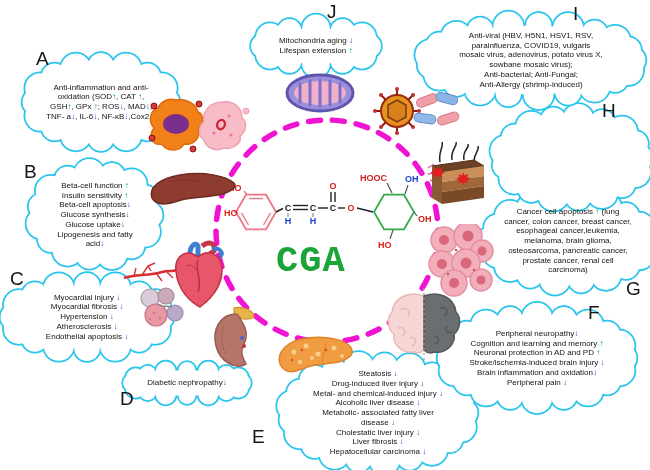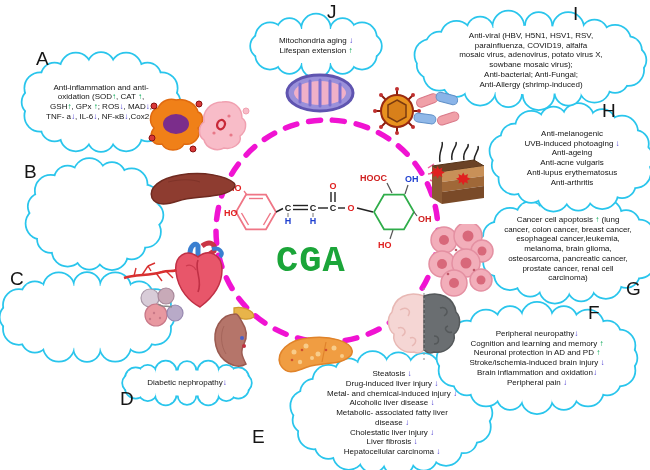--- a/index.html
+++ b/index.html
@@ -146,20 +146,27 @@
           <circle cx="20.446418859824135" cy="50.42364275376744" r="12.75" fill="#fff"></circle>
           <circle cx="29.706319557971618" cy="34.75385834293549" r="15" fill="#fff"></circle>
           <circle cx="46.62499999999997" cy="23.27645209389192" r="12.75" fill="#fff"></circle>
           <circle cx="68.27706663609592" cy="17.975971816058724" r="15" fill="#fff"></circle>
           <circle cx="90.91868044202836" cy="19.768918702824912" r="12.75" fill="#fff"></circle>
           <circle cx="110.6349006981475" cy="28.345275949057495" r="15" fill="#fff"></circle>
           <circle cx="124.0166138059324" cy="42.222113473123244" r="12.75" fill="#fff"></circle>
           <ellipse cx="74" cy="59" rx="54.75" ry="41.25" fill="#fff"></ellipse>
         </g>
       </svg>
+    <div class="cloud-text">Beta-cell function <span class="au">↑</span>
+Insulin sensitivity <span class="au">↑</span>
+Beta-cell apoptosis<span class="ad">↓</span>
+Glucose synthesis<span class="ad">↓</span>
+Glucose uptake<span class="ad">↓</span>
+Lipogenesis and fatty
+acid<span class="ad">↓</span></div>
     </div>
   <div class="cloud" style="left:8px;top:282px;width:158px;height:70px">
       <svg width="186" height="98" style="position: absolute; left: -14px; top: -14px; z-index: 0;">
         <g>
           <circle cx="166.75" cy="49" r="12.75" fill="#fff" stroke="#29c5ec" stroke-width="3.5"></circle>
           <circle cx="161.1361155227074" cy="60.95885726140906" r="15" fill="#fff" stroke="#29c5ec" stroke-width="3.5"></circle>
           <circle cx="145.14912511250787" cy="71.0970869120796" r="12.75" fill="#fff" stroke="#29c5ec" stroke-width="3.5"></circle>
           <circle cx="121.22290313692537" cy="77.87123539097772" r="15" fill="#fff" stroke="#29c5ec" stroke-width="3.5"></circle>
           <circle cx="93" cy="80.25" r="12.75" fill="#fff" stroke="#29c5ec" stroke-width="3.5"></circle>
           <circle cx="64.77709686307463" cy="77.87123539097772" r="15" fill="#fff" stroke="#29c5ec" stroke-width="3.5"></circle>
@@ -188,20 +195,25 @@
           <circle cx="24.8638844772926" cy="37.04114273859095" r="15" fill="#fff"></circle>
           <circle cx="40.85087488749211" cy="26.902913087920393" r="12.75" fill="#fff"></circle>
           <circle cx="64.77709686307459" cy="20.128764609022298" r="15" fill="#fff"></circle>
           <circle cx="92.99999999999999" cy="17.75" r="12.75" fill="#fff"></circle>
           <circle cx="121.2229031369254" cy="20.128764609022294" r="15" fill="#fff"></circle>
           <circle cx="145.14912511250787" cy="26.902913087920385" r="12.75" fill="#fff"></circle>
           <circle cx="161.13611552270737" cy="37.04114273859093" r="15" fill="#fff"></circle>
           <ellipse cx="93" cy="49" rx="73.75" ry="31.25" fill="#fff"></ellipse>
         </g>
       </svg>
+    <div class="cloud-text">Myocardial injury <span class="ad">↓</span>
+Myocardial fibrosis <span class="ad">↓</span>
+Hypertension <span class="ad">↓</span>
+Atherosclerosis <span class="ad">↓</span>
+Endothelial apoptosis <span class="ad">↓</span></div>
     </div>
   <div class="cloud" style="left:128px;top:368px;width:118px;height:30px">
       <svg width="146" height="58" style="position: absolute; left: -14px; top: -14px; z-index: 0;">
         <g>
           <circle cx="128.535" cy="29" r="8.415000000000001" fill="#fff" stroke="#29c5ec" stroke-width="3.5"></circle>
           <circle cx="124.3076498380143" cy="33.79310999037275" r="9.9" fill="#fff" stroke="#29c5ec" stroke-width="3.5"></circle>
           <circle cx="112.26917509319492" cy="37.856512434361505" r="8.415000000000001" fill="#fff" stroke="#29c5ec" stroke-width="3.5"></circle>
           <circle cx="94.25232441639525" cy="40.571591144703866" r="9.9" fill="#fff" stroke="#29c5ec" stroke-width="3.5"></circle>
           <circle cx="73" cy="41.525" r="8.415000000000001" fill="#fff" stroke="#29c5ec" stroke-width="3.5"></circle>
           <circle cx="51.747675583604746" cy="40.571591144703866" r="9.9" fill="#fff" stroke="#29c5ec" stroke-width="3.5"></circle>
@@ -232,21 +244,21 @@
           <circle cx="51.74767558360471" cy="17.428408855296134" r="9.9" fill="#fff"></circle>
           <circle cx="72.99999999999999" cy="16.475" r="8.415000000000001" fill="#fff"></circle>
           <circle cx="94.25232441639527" cy="17.428408855296134" r="9.9" fill="#fff"></circle>
           <circle cx="112.2691750931949" cy="20.143487565638488" r="8.415000000000001" fill="#fff"></circle>
           <circle cx="124.3076498380143" cy="24.206890009627244" r="9.9" fill="#fff"></circle>
           <ellipse cx="73" cy="29" rx="55.535" ry="12.525" fill="#fff"></ellipse>
         </g>
       </svg>
     <div class="cloud-text">Diabetic nephropathy<span class="ad">↓</span></div>
     </div>
-  <div class="cloud" style="left:300px;top:362px;width:184px;height:102px">
+  <div class="cloud" style="left:286px;top:362px;width:184px;height:102px">
       <svg width="212" height="130" style="position: absolute; left: -14px; top: -14px; z-index: 0;">
         <g>
           <circle cx="192.75" cy="65" r="12.75" fill="#fff" stroke="#29c5ec" stroke-width="3.5"></circle>
           <circle cx="188.8959409019477" cy="78.92718199091522" r="15" fill="#fff" stroke="#29c5ec" stroke-width="3.5"></circle>
           <circle cx="177.67621367191256" cy="91.61687274350614" r="12.75" fill="#fff" stroke="#29c5ec" stroke-width="3.5"></circle>
           <circle cx="160.08774031124514" cy="101.9415375466144" r="15" fill="#fff" stroke="#29c5ec" stroke-width="3.5"></circle>
           <circle cx="137.69333386378477" cy="108.98378462343865" r="12.75" fill="#fff" stroke="#29c5ec" stroke-width="3.5"></circle>
           <circle cx="112.48283561862232" cy="112.11787941681075" r="15" fill="#fff" stroke="#29c5ec" stroke-width="3.5"></circle>
           <circle cx="86.69630897928974" cy="111.06534385059118" r="12.75" fill="#fff" stroke="#29c5ec" stroke-width="3.5"></circle>
           <circle cx="62.62500000000002" cy="105.91970032881473" r="15" fill="#fff" stroke="#29c5ec" stroke-width="3.5"></circle>
@@ -349,21 +361,21 @@
           <ellipse cx="106" cy="58" rx="86.75" ry="40.25" fill="#fff"></ellipse>
         </g>
       </svg>
     <div class="cloud-text">Peripheral neuropathy<span class="ad">↓</span>
 Cognition and learning and memory <span class="au">↑</span>
 Neuronal protection in AD and PD <span class="au">↑</span>
 Stroke/ischemia-induced brain injury <span class="ad">↓</span>
 Brain inflammation and oxidation<span class="ad">↓</span>
 Peripheral pain <span class="ad">↓</span></div>
     </div>
-  <div class="cloud" style="left:487px;top:206px;width:162px;height:86px">
+  <div class="cloud" style="left:487px;top:198px;width:162px;height:86px">
       <svg width="190" height="114" style="position: absolute; left: -14px; top: -14px; z-index: 0;">
         <g>
           <circle cx="170.75" cy="57" r="12.75" fill="#fff" stroke="#29c5ec" stroke-width="3.5"></circle>
           <circle cx="166.18171602453256" cy="70.42429062553249" r="15" fill="#fff" stroke="#29c5ec" stroke-width="3.5"></circle>
           <circle cx="153.0278665662626" cy="82.22941368019667" r="12.75" fill="#fff" stroke="#29c5ec" stroke-width="3.5"></circle>
           <circle cx="132.875" cy="90.99149709853921" r="15" fill="#fff" stroke="#29c5ec" stroke-width="3.5"></circle>
           <circle cx="108.15384945826997" cy="95.65370430572916" r="12.75" fill="#fff" stroke="#29c5ec" stroke-width="3.5"></circle>
           <circle cx="81.84615054173003" cy="95.65370430572916" r="15" fill="#fff" stroke="#29c5ec" stroke-width="3.5"></circle>
           <circle cx="57.125000000000014" cy="90.99149709853921" r="12.75" fill="#fff" stroke="#29c5ec" stroke-width="3.5"></circle>
           <circle cx="36.972133433737426" cy="82.22941368019667" r="15" fill="#fff" stroke="#29c5ec" stroke-width="3.5"></circle>
@@ -445,26 +457,20 @@
           <circle cx="29.397789054318643" cy="36.33753760706378" r="12.75" fill="#fff"></circle>
           <circle cx="46.17150338530537" cy="25.6778238292506" r="15" fill="#fff"></circle>
           <circle cx="68.45933242261637" cy="19.24834350546685" r="12.75" fill="#fff"></circle>
           <circle cx="93.25118135363869" cy="17.917433580419896" r="15" fill="#fff"></circle>
           <circle cx="117.19877360386043" cy="21.864840814313794" r="12.75" fill="#fff"></circle>
           <circle cx="137.06785414169963" cy="30.557445986872608" r="15" fill="#fff"></circle>
           <circle cx="150.1749935421451" cy="42.821264602154244" r="12.75" fill="#fff"></circle>
           <ellipse cx="87" cy="57" rx="67.75" ry="39.25" fill="#fff"></ellipse>
         </g>
       </svg>
-    <div class="cloud-text">Anti-melanogenic
-UVB-induced photoaging <span class="ad">↓</span>
-Anti-ageing
-Anti-acne vulgaris
-Anti-lupus erythematosus
-Anti-arthritis</div>
     </div>
   <div class="cloud" style="left:424px;top:22px;width:214px;height:76px">
       <svg width="242" height="104" style="position: absolute; left: -14px; top: -14px; z-index: 0;">
         <g>
           <circle cx="222.75" cy="52" r="12.75" fill="#fff" stroke="#29c5ec" stroke-width="3.5"></circle>
           <circle cx="218.22953298873983" cy="62.09536472357347" r="15" fill="#fff" stroke="#29c5ec" stroke-width="3.5"></circle>
           <circle cx="205.0697952866525" cy="71.29371198867905" r="12.75" fill="#fff" stroke="#29c5ec" stroke-width="3.5"></circle>
           <circle cx="184.44008733912614" cy="78.77772827453002" r="15" fill="#fff" stroke="#29c5ec" stroke-width="3.5"></circle>
           <circle cx="158.17344922928072" cy="83.88242589106399" r="12.75" fill="#fff" stroke="#29c5ec" stroke-width="3.5"></circle>
           <circle cx="128.6037870224187" cy="86.15423005345542" r="15" fill="#fff" stroke="#29c5ec" stroke-width="3.5"></circle>
@@ -504,21 +510,21 @@
           <circle cx="98.35849496994499" cy="18.608719007772542" r="15" fill="#fff"></circle>
           <circle cx="128.6037870224186" cy="17.84576994654458" r="12.75" fill="#fff"></circle>
           <circle cx="158.17344922928064" cy="20.117574108935997" r="15" fill="#fff"></circle>
           <circle cx="184.44008733912614" cy="25.222271725469977" r="12.75" fill="#fff"></circle>
           <circle cx="205.0697952866525" cy="32.70628801132095" r="15" fill="#fff"></circle>
           <circle cx="218.2295329887398" cy="41.90463527642652" r="12.75" fill="#fff"></circle>
           <ellipse cx="121" cy="52" rx="101.75" ry="34.25" fill="#fff"></ellipse>
         </g>
       </svg>
     <div class="cloud-text">Anti-viral (HBV, H5N1, HSV1, RSV,
-parainfluenza, COVID19, alfalfa
+parainfluenza, COVID19, vulgaris
 mosaic virus, adenovirus, potato virus X,
 sowbane mosaic virus);
 Anti-bacterial; Anti-Fungal;
 Anti-Allergy (shrimp-induced)</div>
     </div>
   <div class="cloud" style="left:258px;top:25px;width:116px;height:42px">
       <svg width="144" height="70" style="position: absolute; left: -14px; top: -14px; z-index: 0;">
         <g>
           <circle cx="125.149" cy="35" r="11.781" fill="#fff" stroke="#29c5ec" stroke-width="3.5"></circle>
           <circle cx="118.02838418573913" cy="43.7675" r="13.860000000000001" fill="#fff" stroke="#29c5ec" stroke-width="3.5"></circle>

